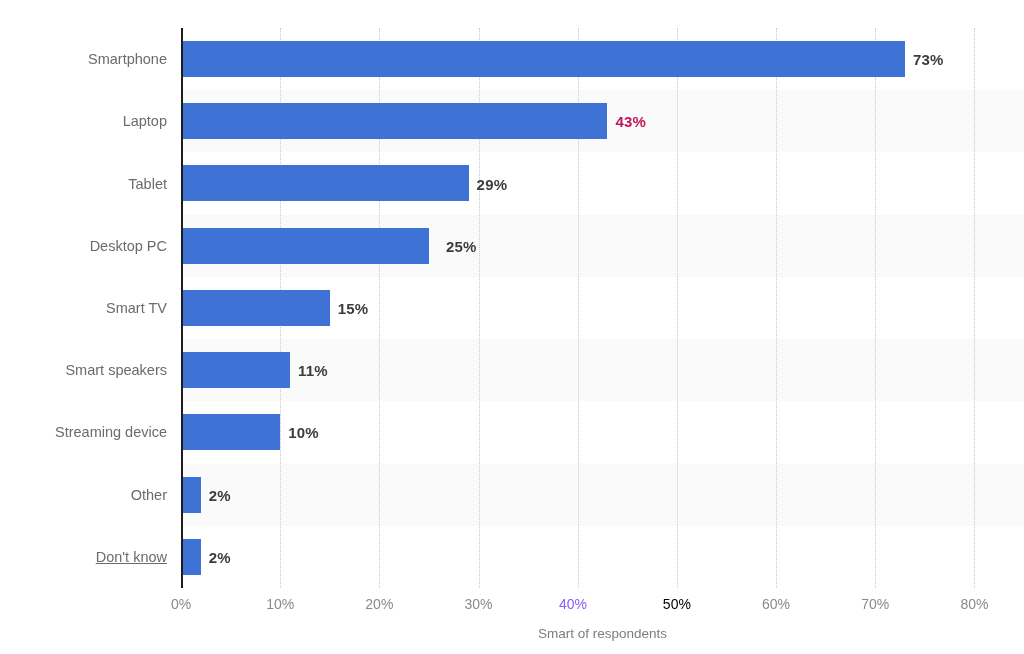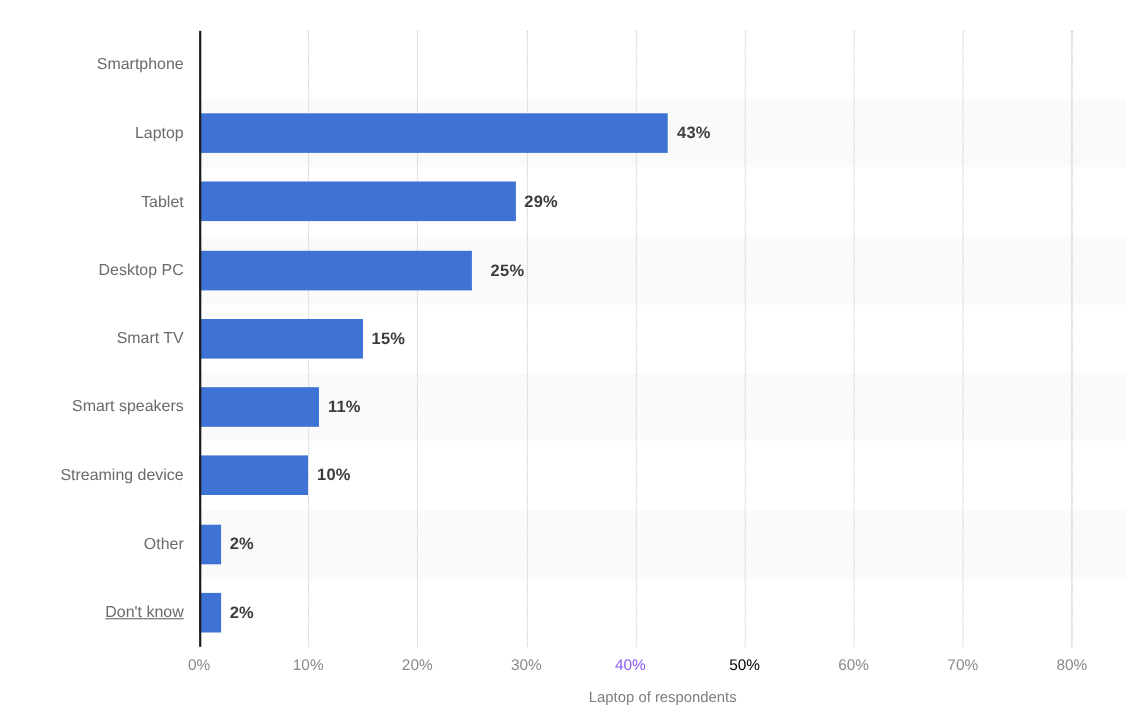--- a/index.html
+++ b/index.html
@@ -162,23 +162,27 @@
       <div class="gridline" style="left: 495.882px; border-left-color: rgb(201, 201, 201);"></div>
       <div class="gridline" style="left: 595.059px; border-left-color: rgb(201, 201, 201);"></div>
       <div class="gridline" style="left: 694.235px; border-left-color: rgb(201, 201, 201);"></div>
       <div class="gridline" style="left: 793.412px; border-left-color: rgb(201, 201, 201);"></div>
       <div class="gridline" style="left: 793.412px; border-left-color: rgb(201, 201, 201);"></div>
     </div>
 
   <div class="axis-line"></div>
 
   <div class="plot-area" id="bars-layer">
+      <div class="row" style="top: 0px; height: 62.2222px;">
+        <div class="bar" style="width: 723.988px; background: rgb(62, 114, 212);"></div>
+        <div class="bar-value" style="left: 731.988px; color: rgb(60, 60, 60);">73%</div>
+      </div>
       <div class="row" style="top: 62.2222px; height: 62.2222px;">
         <div class="bar" style="width: 426.459px; background: rgb(62, 114, 212);"></div>
-        <div class="bar-value" style="left: 434.459px; color: #404040;">43%</div>
+        <div class="bar-value" style="left: 434.459px; color: #be185d;">43%</div>
       </div>
       <div class="row" style="top: 124.444px; height: 62.2222px; padding-left: 24px;">
         <div class="bar" style="width: 287.612px; background: rgb(62, 114, 212);"></div>
         <div class="bar-value" style="left: 295.612px; color: rgb(60, 60, 60);">29%</div>
       </div>
       <div class="row" style="top: 186.667px; height: 62.2222px;">
         <div class="bar" style="width: 247.941px; background: rgb(62, 114, 212);"></div>
         <div class="bar-value" style="left: 265px; color: rgb(60, 60, 60);">25%</div>
       </div>
       <div class="row" style="top: 248.889px; height: 62.2222px; text-align: right;">
@@ -220,15 +224,15 @@
       <div class="xtick" style="left: 280.176px; color: rgb(138, 138, 138);">10%</div>
       <div class="xtick" style="left: 379.353px; color: rgb(138, 138, 138);">20%</div>
       <div class="xtick" style="left: 478.529px; color: rgb(138, 138, 138);">30%</div>
       <div class="xtick" style="left: 561px; color: #8b5cf6; margin-left: 12px;">40%</div>
       <div class="xtick" style="left: 676.882px; color: #000000;">50%</div>
       <div class="xtick" style="left: 776.059px; color: rgb(138, 138, 138);">60%</div>
       <div class="xtick" style="left: 875.235px; color: rgb(138, 138, 138);">70%</div>
       <div class="xtick" style="left: 974.412px; color: rgb(138, 138, 138);">80%</div>
     </div>
 
-  <div class="axis-title">Laptop of respondents</div>
+  <div class="axis-title">Smart of respondents</div>
 
 </div>
 
 </body></html>

